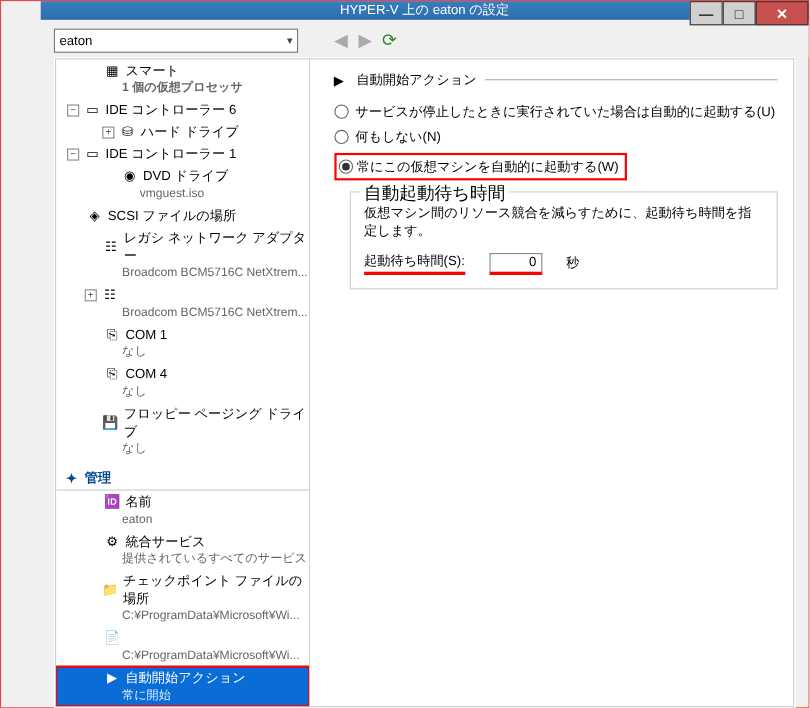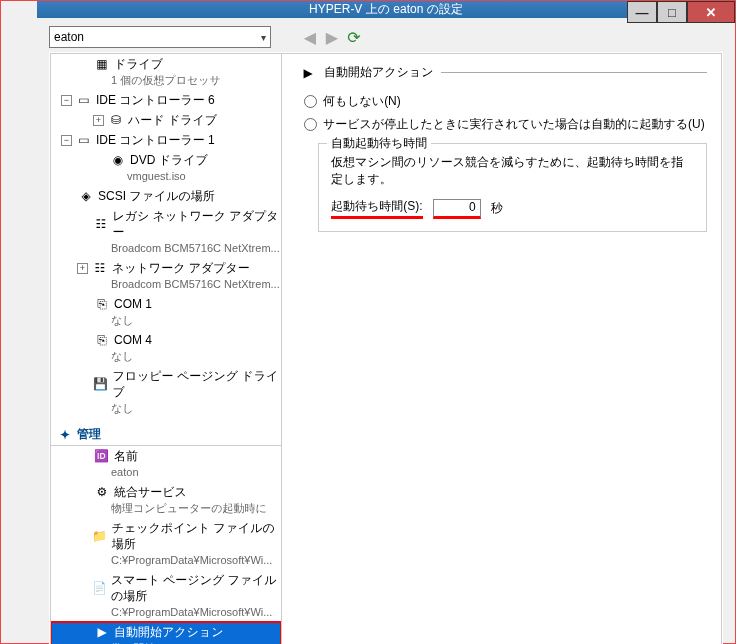--- a/index.html
+++ b/index.html
@@ -31,22 +31,22 @@
   .tree-item.selected .sub { color: #dbeeff; }
   .content { flex: 1; padding: 10px 14px 10px 18px; background: #fff; border: 1px solid #ccc; border-left: none; overflow: auto; }
   .content-header { display: flex; align-items: center; gap: 8px; margin-bottom: 12px; }
   .content-header .line { flex: 1; height: 1px; background: #aaa; }
   .radio-group { margin-bottom: 10px; }
   .radio-row { display: flex; align-items: center; gap: 6px; margin: 6px 0 6px 4px; }
   .radio { width: 13px; height: 13px; border: 1px solid #666; border-radius: 50%; display: inline-flex; align-items: center; justify-content: center; }
   .radio.checked::after { content: ""; width: 7px; height: 7px; background: #333; border-radius: 50%; }
   .red-box { border: 2px solid red; display: inline-block; padding: 2px 6px 2px 2px; }
   .group-box { border: 1px solid #ccc; padding: 10px 12px 12px 12px; margin: 6px 0 0 18px; position: relative; }
-  .group-box .legend { position: absolute; top: -9px; left: 8px; background: #fff; padding: 0 4px; font-size: 12px; }
-  .wait-row { display: flex; align-items: center; gap: 10px; margin-top: 10px; }
+  .group-box .legend { position: absolute; top: -9px; left: 8px; background: #fff; padding: 0 4px; font-size: 16px; }
+  .wait-row { display: flex; align-items: center; gap: 22px; margin-top: 10px; }
   .wait-input { width: 48px; height: 20px; border: 1px solid #888; text-align: right; padding-right: 4px; }
   .red-underline { border-bottom: 3px solid red; padding-bottom: 1px; }
 </style>
 </head>
 <body>
 
 <div class="window">
   <div class="titlebar">
     <div class="title">HYPER-V 上の eaton の設定</div>
     <div class="winbtns">
@@ -68,23 +68,23 @@
     </div>
   </div>
 
   <div class="body-area">
     <div class="sidebar">
       <div class="sidebar-inner" id="sidebar-tree">
           <div class="tree-item">
             <div class="row" style="padding-left: 20px;">
               <span style="width: 13px;"></span>
               <span class="icon">▦</span>
-              <span>ドライブ</span>
-            </div>
-            <div class="sub" style="padding-left: 54px;">1 個の仮想プロセッサ</div>
+              <span>スマート</span>
+            </div>
+            <div class="sub" style="padding-left: 54px; font-weight: bold;">1 個の仮想プロセッサ</div>
           </div>
           <div class="tree-item">
             <div class="row" style="padding-left: 4px;">
               <span class="exp">−</span>
               <span class="icon">▭</span>
               <span>IDE コントローラー 6</span>
             </div>
           </div>
           <div class="tree-item">
             <div class="row" style="padding-left: 36px;">
@@ -120,21 +120,20 @@
               <span style="width: 13px;"></span>
               <span class="icon">☷</span>
               <span>レガシ ネットワーク アダプター</span>
             </div>
             <div class="sub" style="padding-left: 54px;">Broadcom BCM5716C NetXtrem...</div>
           </div>
           <div class="tree-item">
             <div class="row" style="padding-left: 20px;">
               <span class="exp">+</span>
               <span class="icon">☷</span>
-              <span>ネットワーク アダプター</span>
             </div>
             <div class="sub" style="padding-left: 54px;">Broadcom BCM5716C NetXtrem...</div>
           </div>
           <div class="tree-item">
             <div class="row" style="padding-left: 20px;">
               <span style="width: 13px;"></span>
               <span class="icon">⎘</span>
               <span>COM 1</span>
             </div>
             <div class="sub" style="padding-left: 54px;">なし</div>
@@ -166,35 +165,34 @@
               <span>名前</span>
             </div>
             <div class="sub" style="padding-left: 54px;">eaton</div>
           </div>
           <div class="tree-item">
             <div class="row" style="padding-left: 20px;">
               <span style="width: 13px;"></span>
               <span class="icon">⚙</span>
               <span>統合サービス</span>
             </div>
-            <div class="sub" style="padding-left: 54px;">物理コンピューターの起動時に</div>
+            <div class="sub" style="padding-left: 54px;">提供されているすべてのサービス</div>
           </div>
           <div class="tree-item">
             <div class="row" style="padding-left: 20px;">
               <span style="width: 13px;"></span>
               <span class="icon">📁</span>
               <span>チェックポイント ファイルの場所</span>
             </div>
             <div class="sub" style="padding-left: 54px;">C:¥ProgramData¥Microsoft¥Wi...</div>
           </div>
           <div class="tree-item">
             <div class="row" style="padding-left: 20px;">
               <span style="width: 13px;"></span>
               <span class="icon">📄</span>
-              <span>スマート ページング ファイルの場所</span>
             </div>
             <div class="sub" style="padding-left: 54px;">C:¥ProgramData¥Microsoft¥Wi...</div>
           </div>
           <div class="tree-item selected">
             <div class="row" style="padding-left: 20px;">
               <span style="width: 13px;"></span>
               <span class="icon">▶</span>
               <span>自動開始アクション</span>
             </div>
             <div class="sub" style="padding-left: 54px;">常に開始</div>
@@ -204,25 +202,28 @@
 
     <div class="content">
       <div class="content-header">
         <span class="icon">▶</span>
         <span>自動開始アクション</span>
         <span class="line"></span>
       </div>
       <div class="radio-group" id="radio-group">
           <div class="radio-row">
             <span class="radio"></span>
-            <span>何もしない(N)</span>
+            <span>サービスが停止したときに実行されていた場合は自動的に起動する(U)</span>
           </div>
           <div class="radio-row">
             <span class="radio"></span>
-            <span>サービスが停止したときに実行されていた場合は自動的に起動する(U)</span>
+            <span>何もしない(N)</span>
+          </div>
+          <div class="radio-row">
+            <span class="red-box"><span class="radio checked"></span> <span>常にこの仮想マシンを自動的に起動する(W)</span></span>
           </div>
         </div>
       <div class="group-box">
         <div class="legend">自動起動待ち時間</div>
         <div>仮想マシン間のリソース競合を減らすために、起動待ち時間を指定します。</div>
         <div class="wait-row">
           <span class="red-underline">起動待ち時間(S):</span>
           <input class="wait-input red-underline" value="0" style="">
           <span>秒</span>
         </div>

